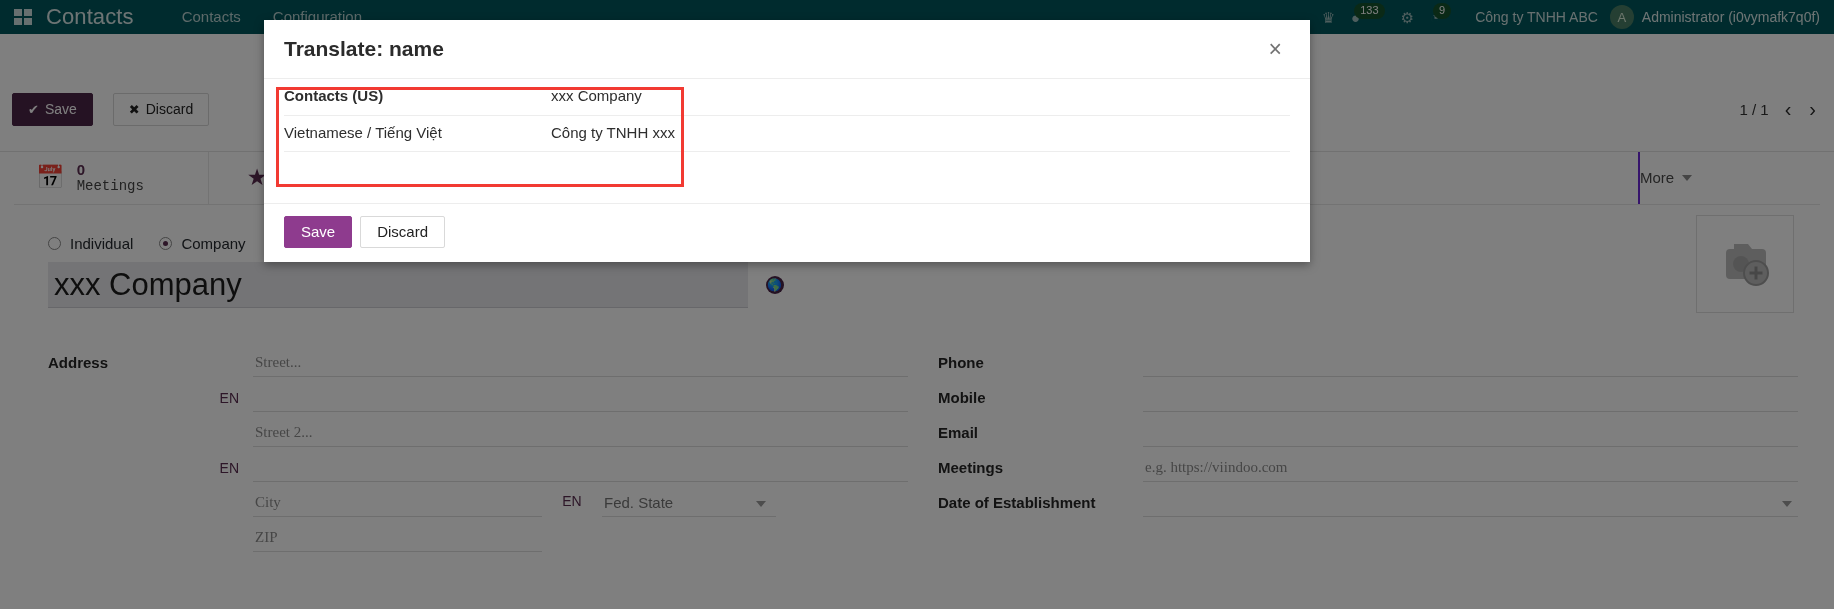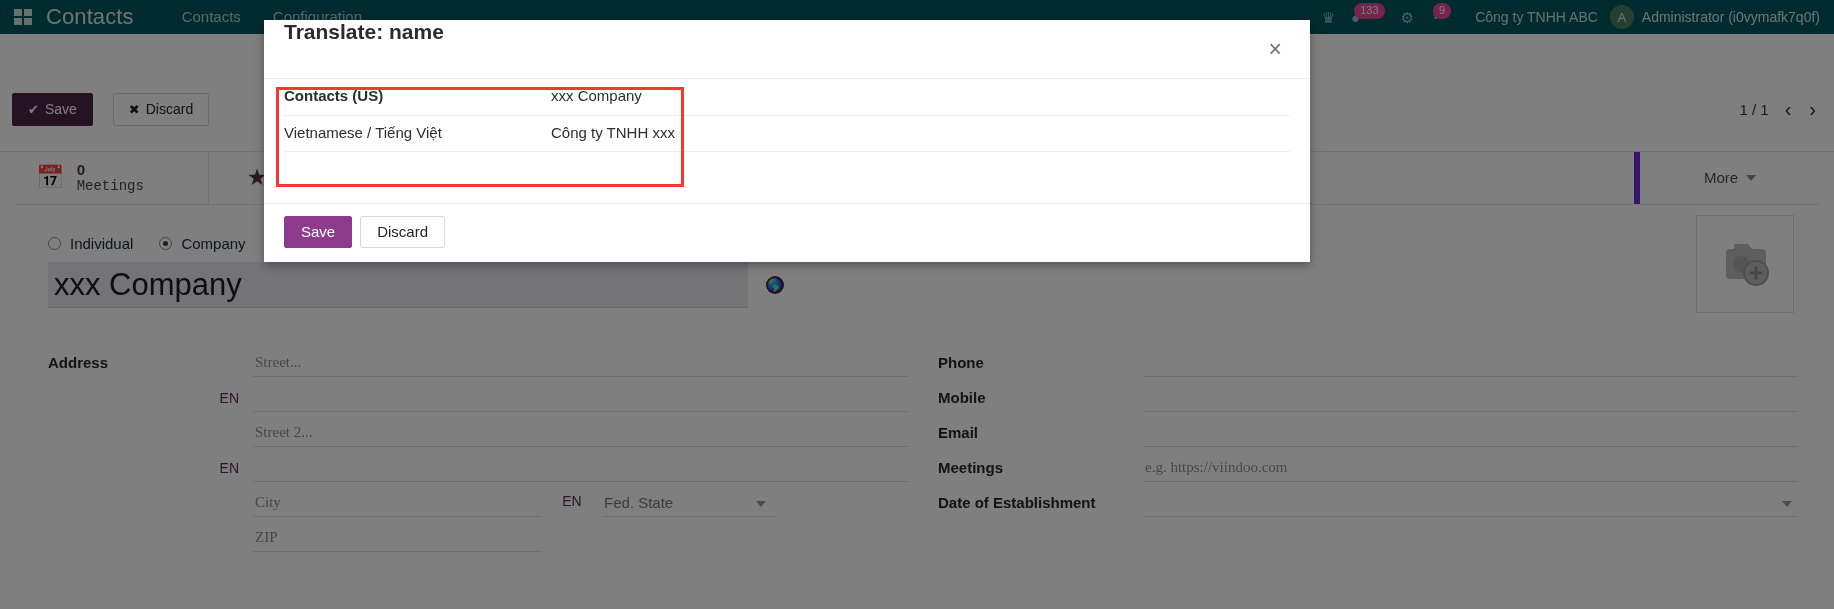--- a/index.html
+++ b/index.html
@@ -86,21 +86,21 @@
   }
   .nav-ico {
     position: relative;
     color: #9dbcbc;
     font-size: 15px;
     display: flex;
     align-items: center;
     line-height: 1;
   }
   .badge-pill {
-    background: #ec4899;
+    background: #14532d;
     color: #fff;
     border-radius: 10px;
     font-size: 11px;
     padding: 1px 6px 2px 6px;
     margin-left: -6px;
     position: relative;
     top: -6px;
     line-height: 13px;
   }
   .nav-company {
@@ -215,23 +215,23 @@
   .stat-txt { display: flex; flex-direction: column; line-height: 17px; }
   .stat-num { color: #5a2c50; font-size: 15px; font-weight: 600; }
   .stat-lbl { color: #444; font-size: 14px; font-family: Liberation Mono, monospace; }
   .stat-btn-star {
     display: flex; align-items: center; justify-content: center;
     width: 96px; border-right: 1px solid #e6e6e6;
     color: #5a2c50; font-size: 23px;
   }
   .stat-flex { flex: 1 1 auto; }
   .stat-more {
-    display: flex; align-items: center; justify-content: center; gap: 8px;
+    display: flex; align-items: center; justify-content: flex-start; gap: 8px;
     width: 180px;
-    border-left: 6px solid #6d28d9;
+    border-left: 2px solid #6d28d9;
     color: #4a4a4a; font-size: 15px;
   }
   .caret-dn {
     width: 0; height: 0;
     border-left: 5px solid transparent;
     border-right: 5px solid transparent;
     border-top: 6px solid #8a8a8a;
   }
 
   .sheet-body {
@@ -387,21 +387,21 @@
     background: #ffffff;
     box-shadow: 0 3px 9px rgba(0,0,0,.35);
     z-index: 100;
     display: flex;
     flex-direction: column;
   }
   .modal-header {
     position: relative;
     height: 58px;
     display: flex;
-    align-items: flex-start;
+    align-items: center;
     padding: 0 20px;
     box-sizing: border-box;
   }
   .modal-title {
     font-size: 21px;
     color: #2b2b2b;
     font-weight: 600;
   }
   .modal-close {
     position: absolute;

